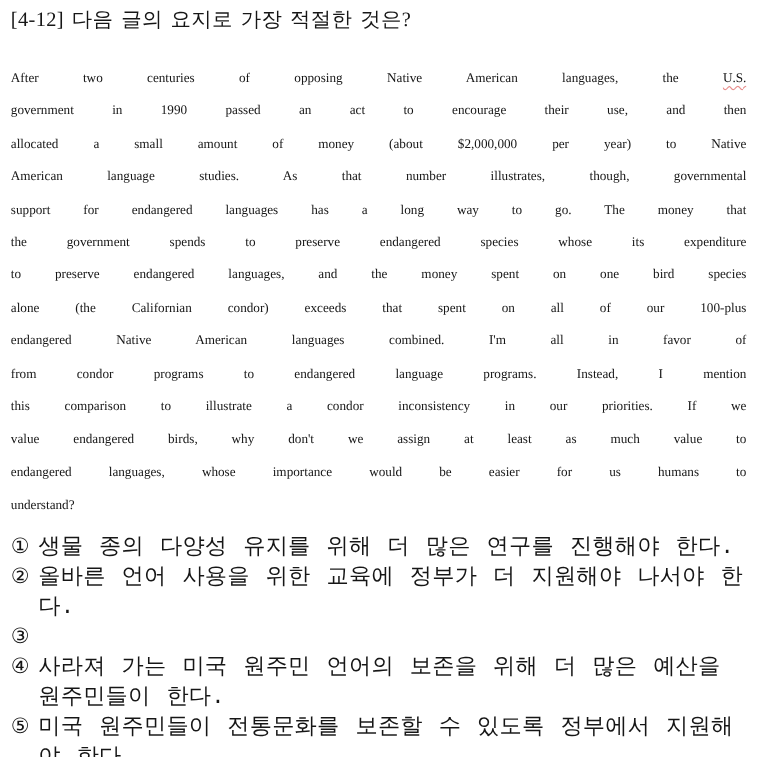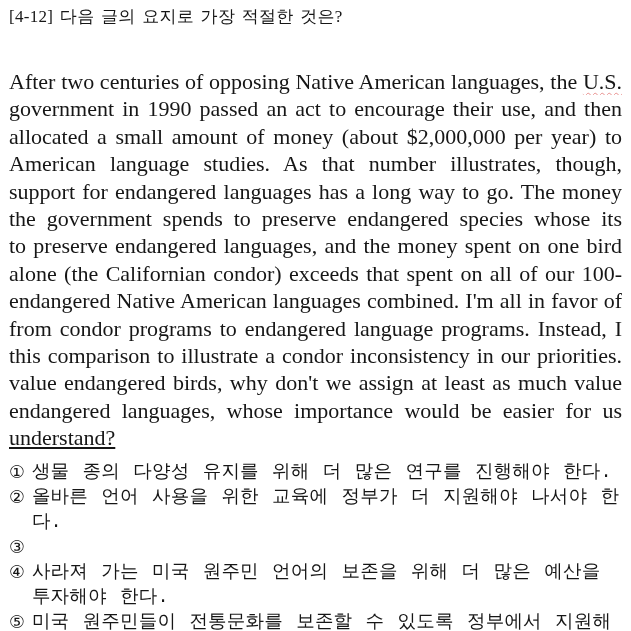--- a/index.html
+++ b/index.html
@@ -20,37 +20,36 @@
     font-family: "Liberation Serif", "DejaVu Serif", serif;
     overflow: hidden;
   }
   .doc {
     padding: 6px 9px 0 9px;
     width: 631px;
   }
   .title {
     font-size: 17px;
     line-height: 22px;
-    margin-bottom: 40px;
+    margin-bottom: 24px;
     letter-spacing: 0.3px;
     word-spacing: 2px;
   }
   .passage {
-    font-size: 22px;
+    font-size: 11px;
   }
   .p-line {
     line-height: 27.4px;
     height: 27.4px;
     text-align: justify;
     text-align-last: justify;
     overflow: hidden;
   }
   .p-line.last {
     text-align-last: left;
-    text-decoration: underline;
   }
   .squiggle {
     text-decoration-line: underline;
     text-decoration-style: wavy;
     text-decoration-color: var(--squiggle);
     text-decoration-thickness: 1px;
     text-underline-offset: 3px;
     text-decoration-skip-ink: none;
   }
   .choices {
@@ -108,21 +107,21 @@
     <div class="choice">
       <span class="marker">②</span>
       <span class="ctext">올바른 언어 사용을 위한 교육에 정부가 더 지원해야 나서야 한다.</span>
     </div>
     <div class="choice">
       <span class="marker">③</span>
     </div>
     <div class="choice">
       <span class="marker">④</span>
       <span class="ctext">사라져 가는 미국 원주민 언어의 보존을 위해 더 많은 예산을
-투자해야 한다.</span>
+원주민들이 한다.</span>
     </div>
     <div class="choice">
       <span class="marker">⑤</span>
       <span class="ctext">미국 원주민들이 전통문화를 보존할 수 있도록 정부에서 지원해야 한다.</span>
     </div>
   </div>
 
 </div>
 
 </body></html>

